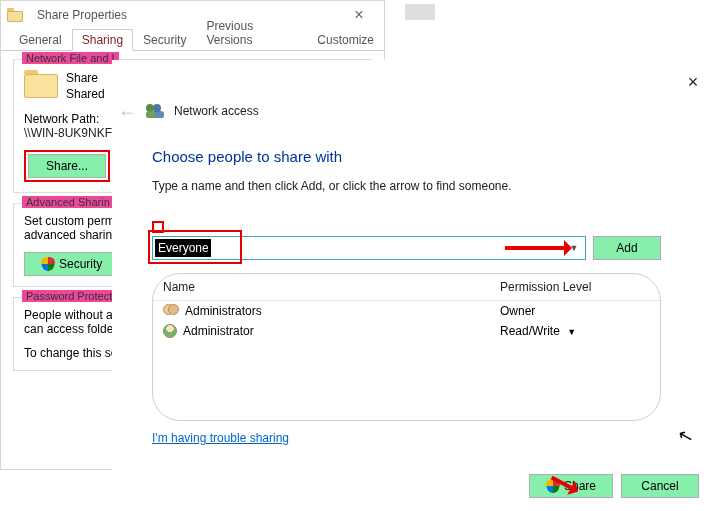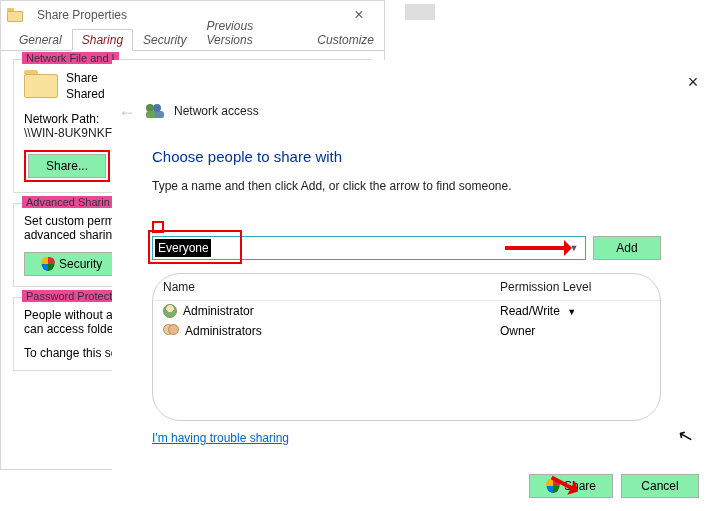--- a/index.html
+++ b/index.html
@@ -8,21 +8,21 @@
   
   .prop-dialog { position: absolute; left: 0; top: 0; width: 385px; height: 470px; background: #fff; border: 1px solid #d7d7d7; }
   .prop-titlebar { height: 28px; display: flex; align-items: center; padding: 0 6px; gap: 8px; }
   .folder-icon { width: 16px; height: 14px; margin-right: 6px; }
   .folder-icon .tab { width: 7px; height: 3px; background: #f0c36d; border-radius: 1px 1px 0 0; }
   .folder-icon .body { width: 16px; height: 11px; background: #f7dd9a; border: 1px solid #d9b25e; border-radius: 1px; }
   .prop-title { flex: 1; color: #555; }
   .prop-close { width: 38px; text-align: center; font-size: 16px; color: #666; }
 
   .tabstrip { display: flex; align-items: flex-end; height: 22px; padding-left: 8px; border-bottom: 1px solid #cfcfcf; }
-  .tab-item { padding: 3px 9px; border: 1px solid transparent; color: #555; margin-bottom: -1px; font-style: italic; }
+  .tab-item { padding: 3px 9px; border: 1px solid transparent; color: #555; margin-bottom: -1px; }
   .tab-item.active { background: #fff; border: 1px solid #cfcfcf; border-bottom: 1px solid #fff; color: #7f1d1d; }
   .prop-body { padding: 8px 12px 12px 12px; }
 
   .group { border: 1px solid #dcdcdc; margin-bottom: 10px; padding: 10px; position: relative; }
   .group-title { position: absolute; top: -8px; left: 8px; background: #ec4899; padding: 0 4px; color: #333; font-size: 11px; }
 
   .net-row { display: flex; align-items: flex-start; gap: 8px; }
   .big-folder { width: 34px; height: 30px; }
   .big-folder .tab { width: 14px; height: 4px; background: #f0c86d; border-radius: 2px 2px 0 0; }
   .big-folder .body { width: 34px; height: 24px; background: #f9e29b; border: 1px solid #dcb45f; border-radius: 2px; }
@@ -181,32 +181,32 @@
     </div>
 
     <div style="position:absolute; top:82px; left:-4px; width:94px; height:34px; border:2px solid #e60000;"></div>
 
     <div class="list" style="margin-top:40px;border-radius:28px;">
       <div class="list-head">
         <div class="col-name">Name</div>
         <div class="col-perm">Permission Level</div>
       </div>
       <div class="list-row">
+        <span class="users-icon"></span>
+        <span class="col-name">Administrators</span>
+        <span class="col-perm">Owner</span>
+      </div>
+      <div class="list-row">
         <span class="user-icon"></span>
         <span class="col-name">Administrator</span>
         <span class="col-perm">
           <span>Read/Write</span>
           <span class="perm-caret">▼</span>
         </span>
       </div>
-      <div class="list-row">
-        <span class="users-icon"></span>
-        <span class="col-name">Administrators</span>
-        <span class="col-perm">Owner</span>
-      </div>
     </div>
 
     <div class="trouble">
       <u>I'm having trouble sharing</u>
     </div>
   </div>
 
   <div class="wiz-footer">
     <span class="btn">
       <span class="shield"></span>

